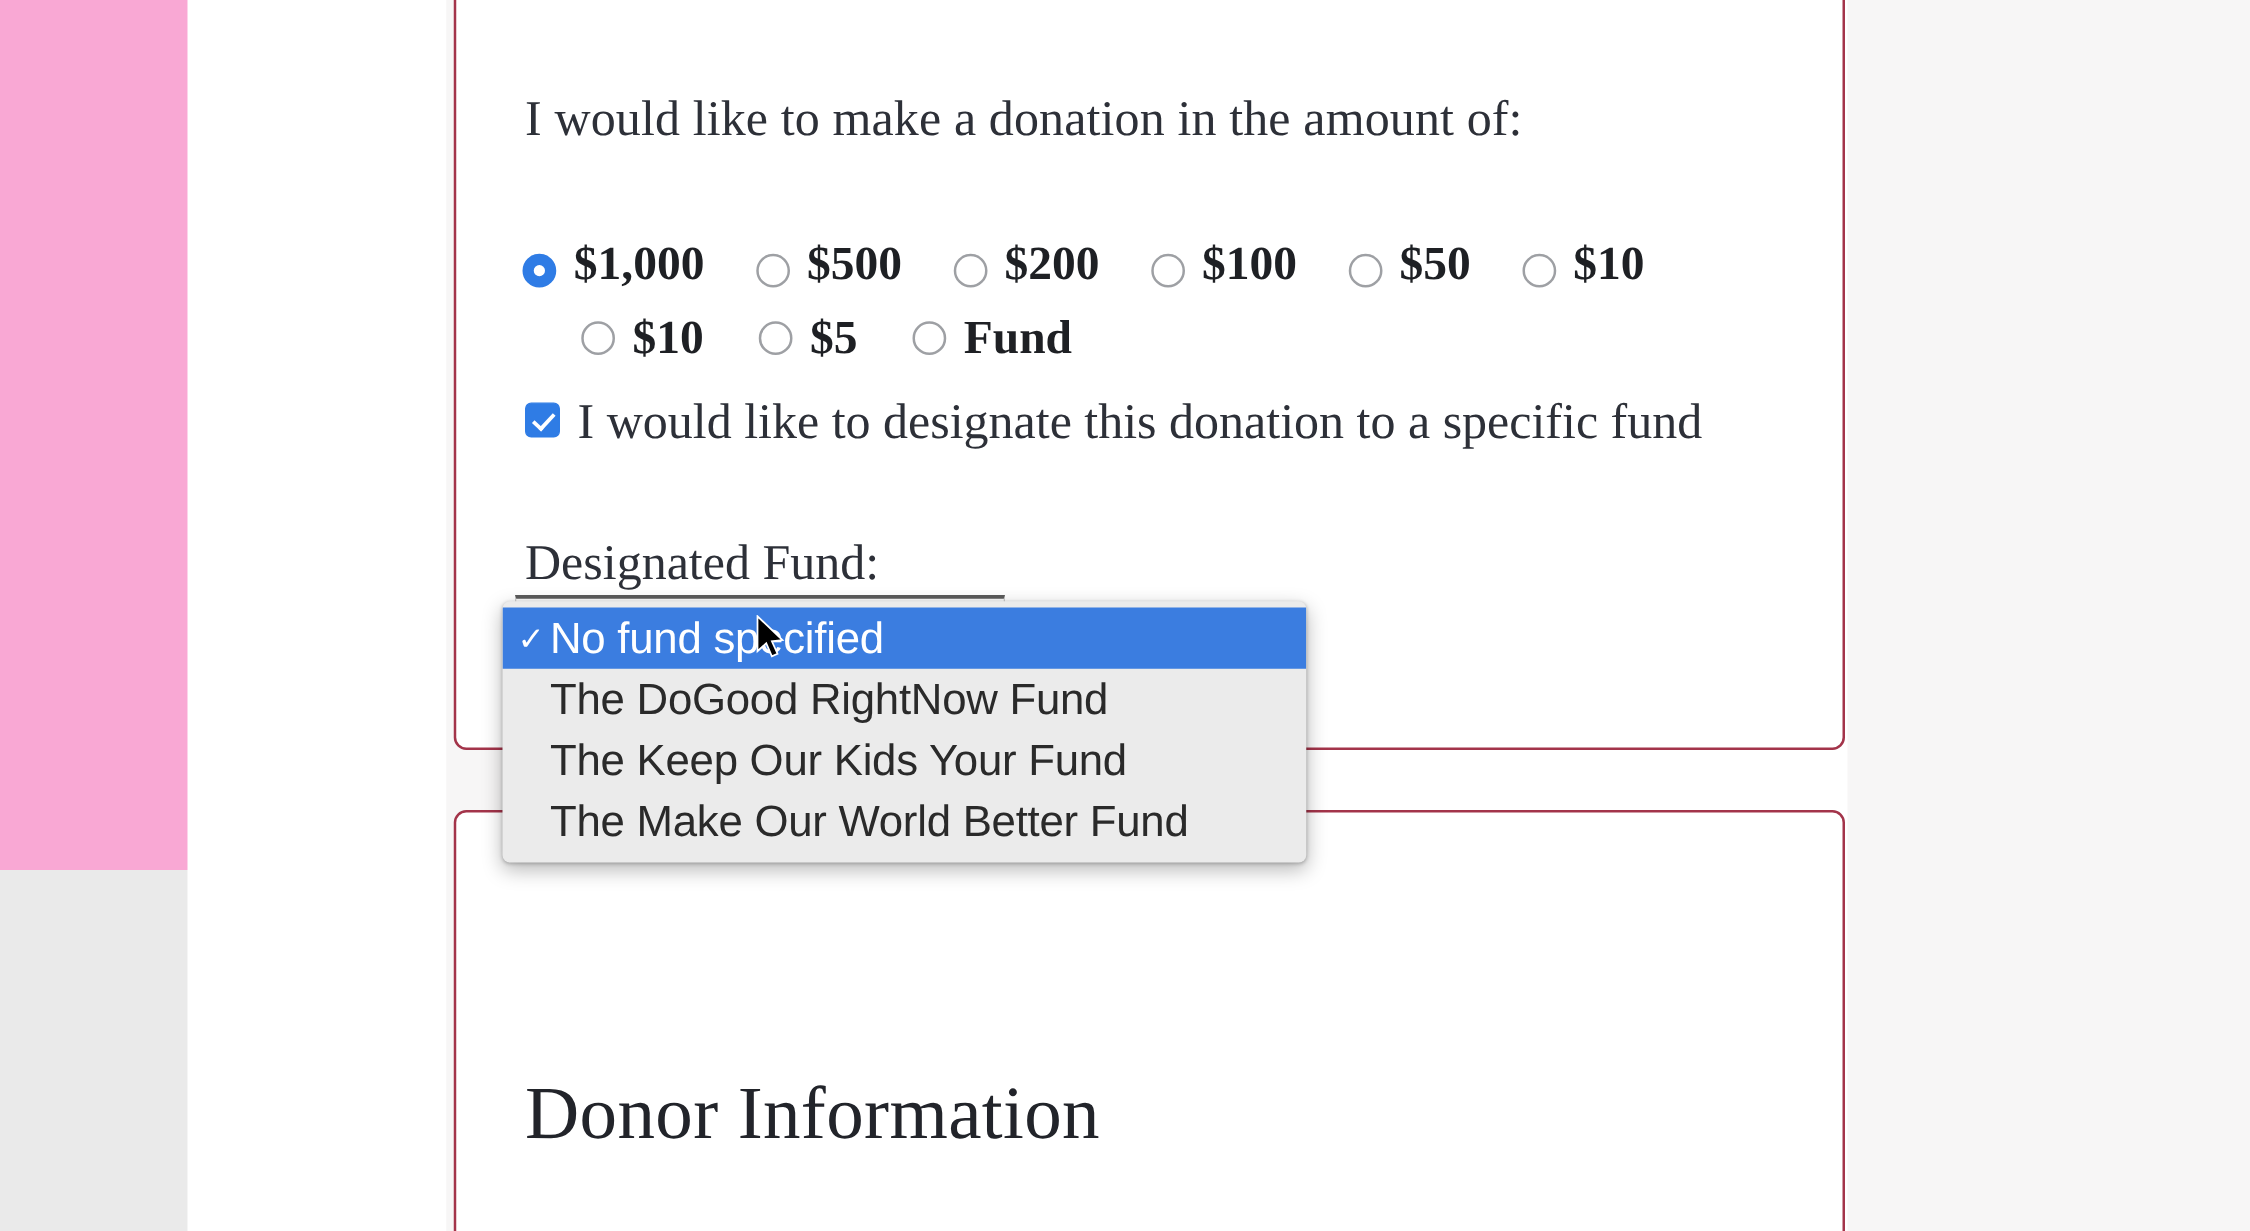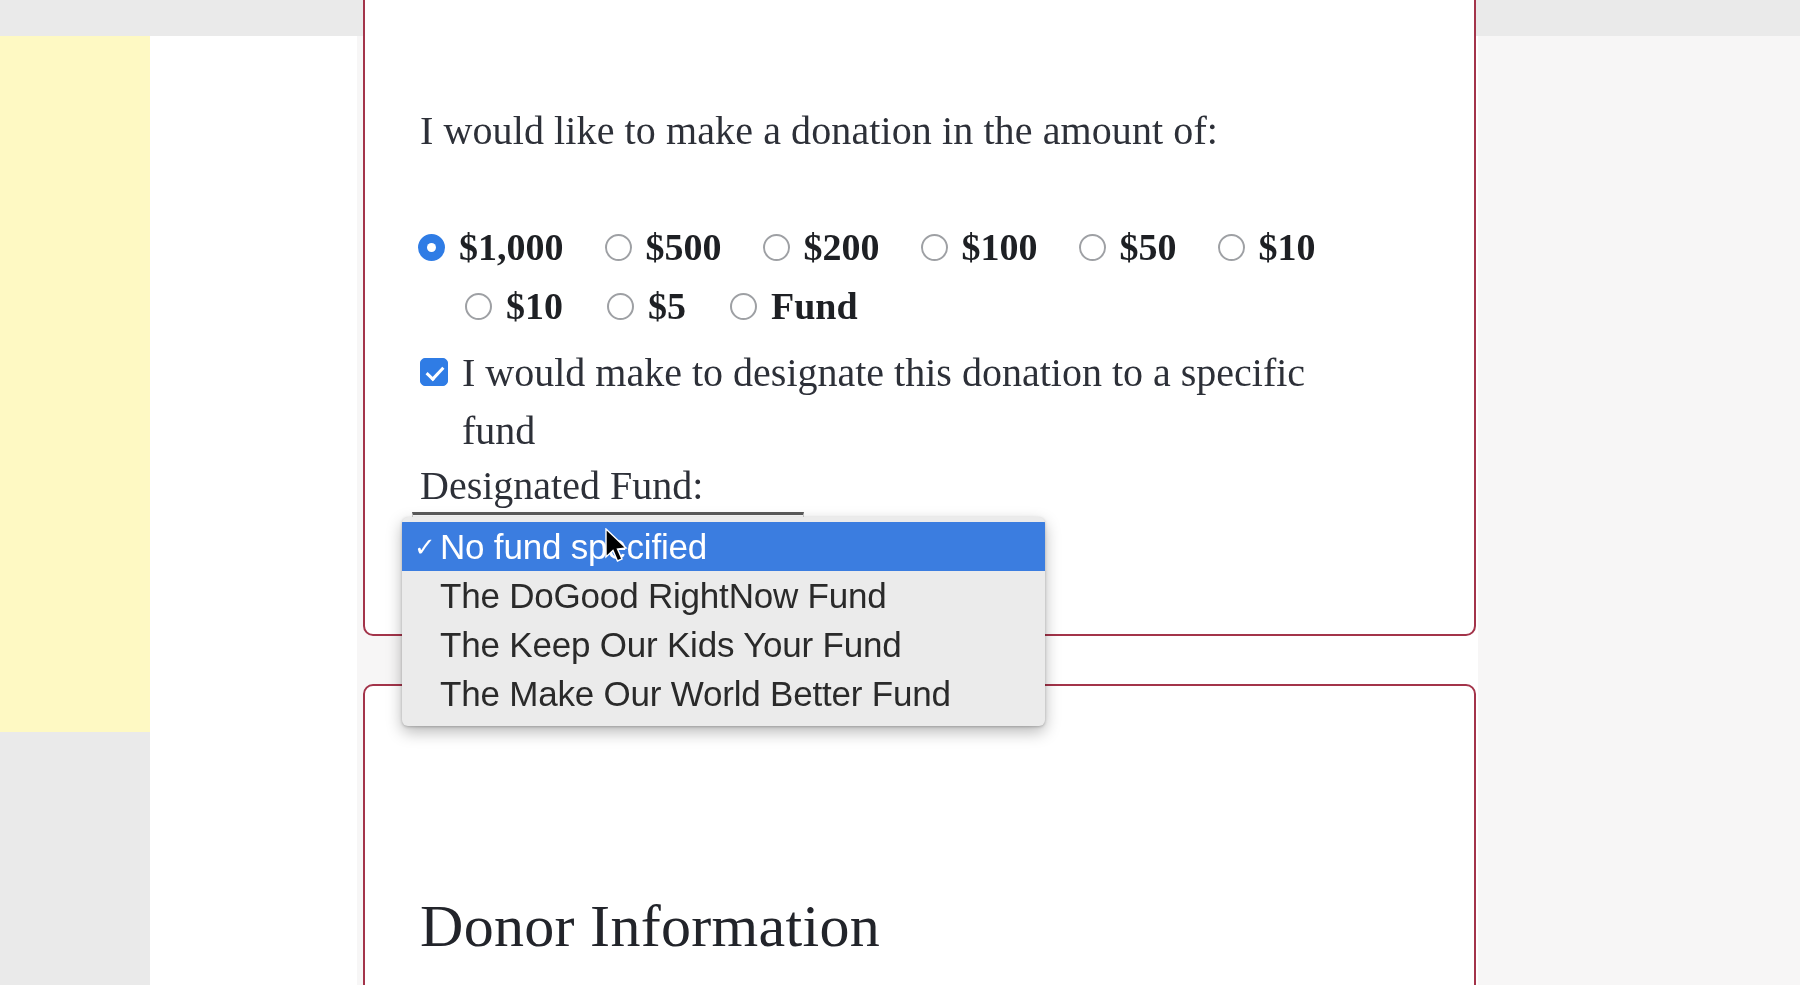--- a/index.html
+++ b/index.html
@@ -9,22 +9,21 @@
     height: 985px;
     overflow: hidden;
     background: #eaeaea;
     font-family: "Liberation Serif", serif;
   }
 
   #root {
     position: relative;
     width: 1800px;
     height: 696px;
-    background: #fef9c3;
-    margin-top: 36px;
+    background: #f9a8d4;
   }
 
   
   .page-canvas {
     position: absolute;
     left: 150px;
     top: 0;
     width: 1650px;
     height: 985px;
     background: #ffffff;
@@ -90,21 +89,21 @@
 
   .radio-row-1 { left: 418px; top: 192px; }
   .radio-row-2 { left: 465px; top: 251px; }
 
   .radio-opt {
     display: flex;
     align-items: center;
     white-space: nowrap;
   }
 
-  .radio-row-1 .radio-opt { margin-right: 41px; }
+  .radio-row-1 .radio-opt { margin-right: 41px; align-items: flex-end; }
   .radio-row-2 .radio-opt { margin-right: 44px; text-align: center; }
   .radio-opt:last-child { margin-right: 0; }
 
   .radio-dot {
     width: 27px;
     height: 27px;
     border-radius: 50%;
     border: 2px solid #9ea0a4;
     background: #ffffff;
     flex: none;
@@ -311,21 +310,21 @@
       <span class="radio-label">$5</span>
     </label>
     <label class="radio-opt">
       <span class="radio-dot"></span>
       <span class="radio-label">Fund</span>
     </label>
   </div>
 
   <label class="check-row">
     <span class="check-box"></span>
-    <span class="check-text">I would make to designate this donation to a specific fund</span>
+    <span class="check-text">I would like to designate this donation to a specific fund</span>
   </label>
 
   <div class="fund-label">Designated Fund:</div>
 
   <div class="select-closed"></div>
 
   <div class="panel panel-donor"></div>
 
   <div class="donor-heading">Donor Information</div>
 

